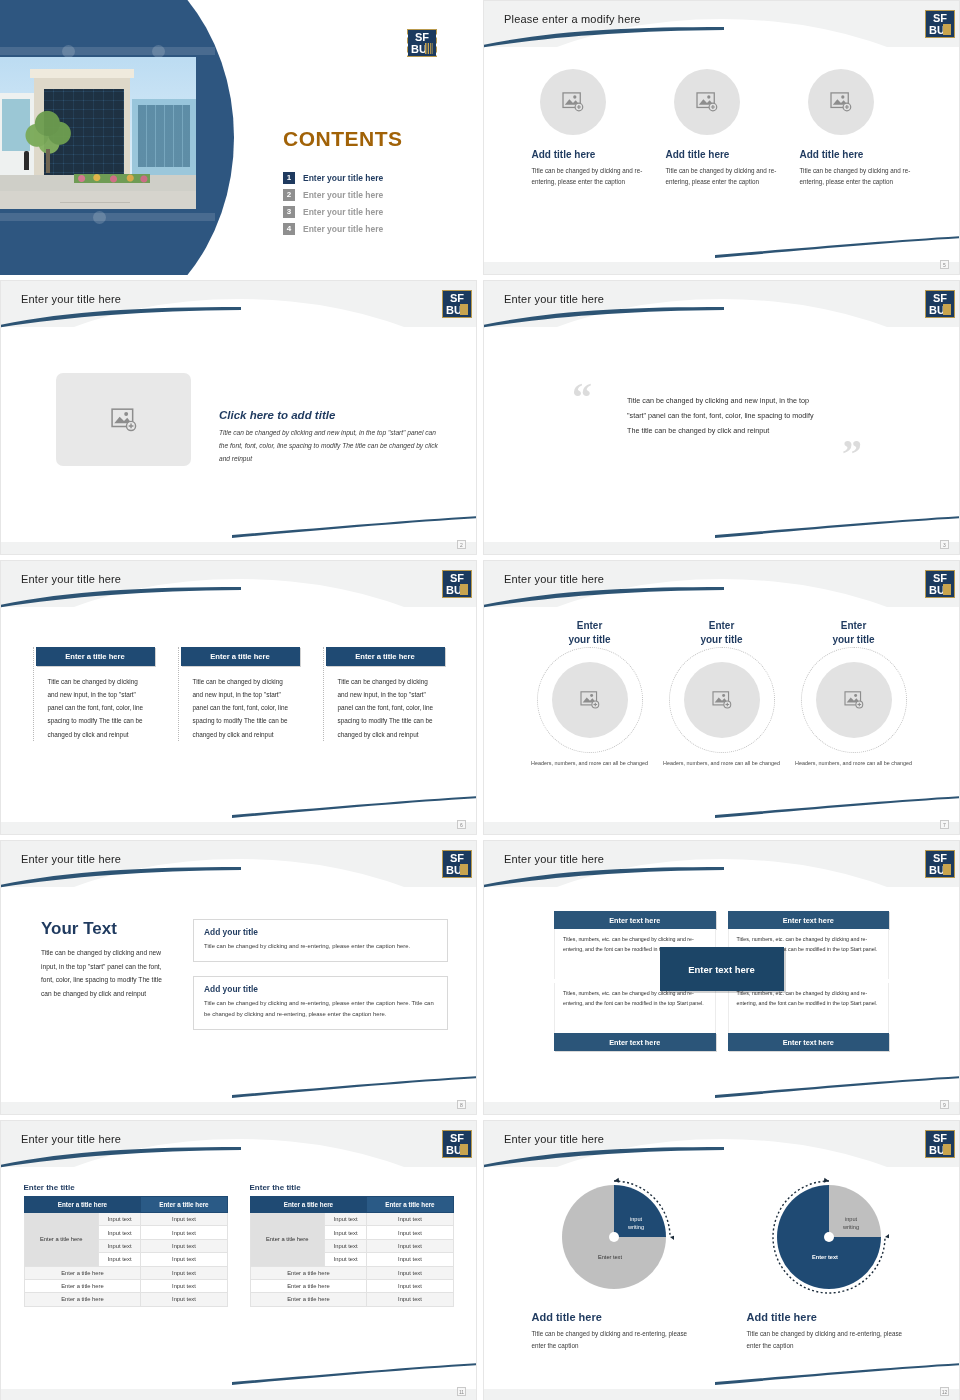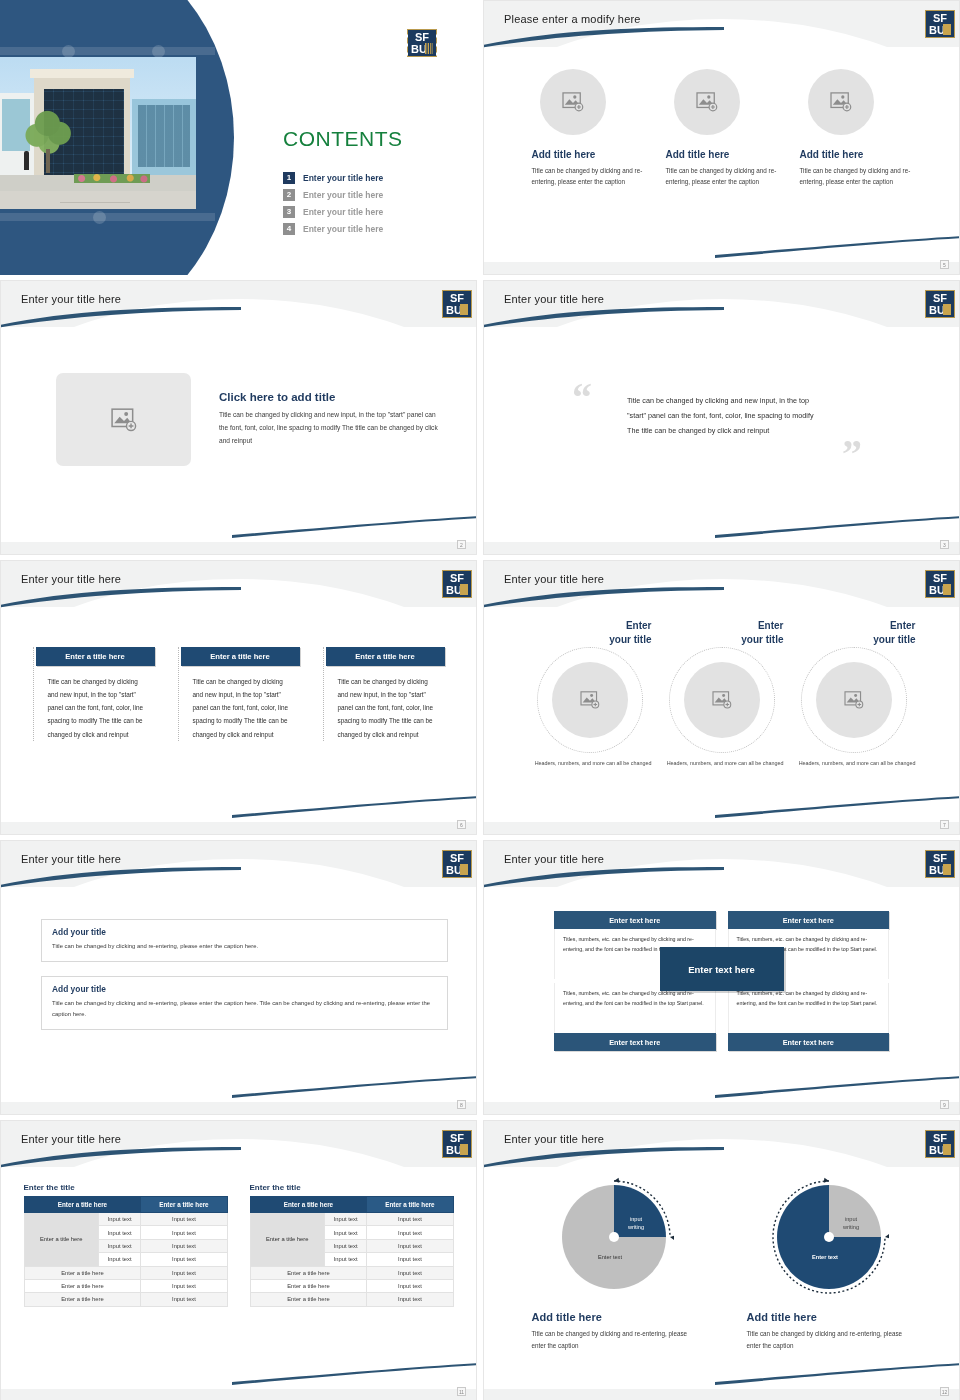--- a/index.html
+++ b/index.html
@@ -81,21 +81,21 @@
                 radial-gradient(circle at 30% 40%, #e0b44a 0 3px, transparent 4px),
                 radial-gradient(circle at 52% 55%, #cf6f86 0 3px, transparent 4px),
                 radial-gradient(circle at 74% 45%, #d9a94b 0 3px, transparent 4px),
                 radial-gradient(circle at 92% 55%, #c96e85 0 3px, transparent 4px), #6f9c55; }
   .walk { position:absolute; left:0; bottom:0; width:100%; height:18px; background:#d6d4cd; }
   .walk-line { position:absolute; left:60px; bottom:6px; width:70px; height:1px; background:#bdbbb4; }
 
   .cover-logo { position: absolute; right: 38px; top: 27px; }
   .cover-title {
     position: absolute; left: 283px; top: 127px;
-    font-size: 21px; font-weight: normal; color: #15803d; letter-spacing: .5px;
+    font-size: 21px; font-weight: bold; color: #a16207; letter-spacing: .5px;
   }
   .toc { position: absolute; left: 283px; top: 172px; width: 180px; }
   .toc-row { display: flex; align-items: center; margin-bottom: 5px; }
   .toc-num {
     width: 12px; height: 12px; background: #8f8f8f; color: #fff;
     font-size: 8px; font-weight: bold; line-height: 12px; text-align: center;
     margin-right: 8px; flex: 0 0 auto;
   }
   .toc-row.active .toc-num { background: #1f3a5f; }
   .toc-label { font-size: 8.5px; font-weight: bold; color: #9a9a9a; white-space: nowrap; }
@@ -150,21 +150,21 @@
   }
 
   
   .s2-cols { display: flex; justify-content: center; gap: 22px; padding: 22px 30px 0; }
   .s2-col { width: 112px; }
   .s2-circle { width: 66px; height: 66px; margin-left: 8px; }
   .s2-title { margin-top: 14px; font-size: 10px; font-weight: bold; color: #1f3a5f; }
   .s2-desc { margin-top: 5px; font-size: 6.3px; color: #3b3b3b; line-height: 1.75; }
 
   
-  .s3-wrap { display: flex; align-items: center; padding: 46px 34px 0 55px; gap: 28px; }
+  .s3-wrap { display: flex; align-items: flex-end; padding: 46px 34px 0 55px; gap: 28px; font-style: italic; }
   .s3-img { width: 135px; height: 93px; flex: 0 0 auto; }
   .s3-title { font-size: 11.5px; font-weight: bold; color: #1f3a5f; }
   .s3-desc { margin-top: 6px; font-size: 6.6px; color: #3b3b3b; line-height: 1.95; }
 
   
   .s4-quote-open {
     position: absolute; left: 88px; top: 56px;
     font-size: 40px; line-height: 30px; color: #dcdcdc; font-weight: bold;
     font-family: "Liberation Serif", serif;
   }
@@ -183,21 +183,21 @@
   .s5-col { width: 122px; border-left: 1px dotted #b9b9b9; padding: 0; }
   .s5-head {
     background: #1f4a73; color: #ffffff; font-size: 7.6px; font-weight: bold;
     text-align: center; padding: 5px 0; margin-left: 2px;
     box-shadow: 1px 1px 0 rgba(0,0,0,.18);
   }
   .s5-body { font-size: 6.4px; color: #2f2f2f; line-height: 2.05; padding: 9px 8px 0 14px; }
 
   
   .s6-cols { display: flex; justify-content: center; gap: 8px; padding: 12px 22px 0; }
-  .s6-col { width: 124px; text-align: right; position: relative; }
+  .s6-col { width: 124px; text-align: center; position: relative; }
   .s6-title { font-size: 10px; font-weight: bold; color: #1f3a5f; line-height: 1.35; }
   .s6-ring {
     width: 106px; height: 106px; margin: 1px auto 0; border: 1px dotted #c2c2c2;
     border-radius: 50%; display: flex; align-items: center; justify-content: center;
   }
   .s6-circle { width: 76px; height: 76px; }
   .s6-cap { margin-top: 6px; font-size: 5.4px; color: #4a4a4a; line-height: 1.8; }
 
   
   .s7-wrap { display: flex; padding: 32px 28px 0 40px; gap: 22px; }
@@ -644,20 +644,24 @@
             <rect x="3" y="3" width="28" height="26" fill="#1b3a5e"></rect>
             <text x="17" y="14" font-family="Liberation Sans, sans-serif" font-size="11" font-weight="bold" fill="#fff" text-anchor="middle">SF</text>
             <text x="14" y="26" font-family="Liberation Sans, sans-serif" font-size="11" font-weight="bold" fill="#fff" text-anchor="middle">BU</text>
             <rect x="20" y="16" width="8" height="11" fill="#c8a44e"></rect>
           </svg>
         </div>
     </div>
 
     <div class="body">
       <div class="s7-wrap">
+        <div class="s7-left">
+          <div class="s7-big">Your Text</div>
+          <div class="s7-desc">Title can be changed by clicking and new input, in the top "start" panel can the font, font, color, line spacing to modify The title can be changed by click and reinput</div>
+        </div>
         <div class="s7-right">
           <div class="s7-card">
             <div class="s7-card-title">Add your title</div>
             <div class="s7-card-desc">Title can be changed by clicking and re-entering, please enter the caption here.</div>
           </div>
           <div class="s7-card">
             <div class="s7-card-title">Add your title</div>
             <div class="s7-card-desc">Title can be changed by clicking and re-entering, please enter the caption here. Title can be changed by clicking and re-entering, please enter the caption here.</div>
           </div>
         </div>

